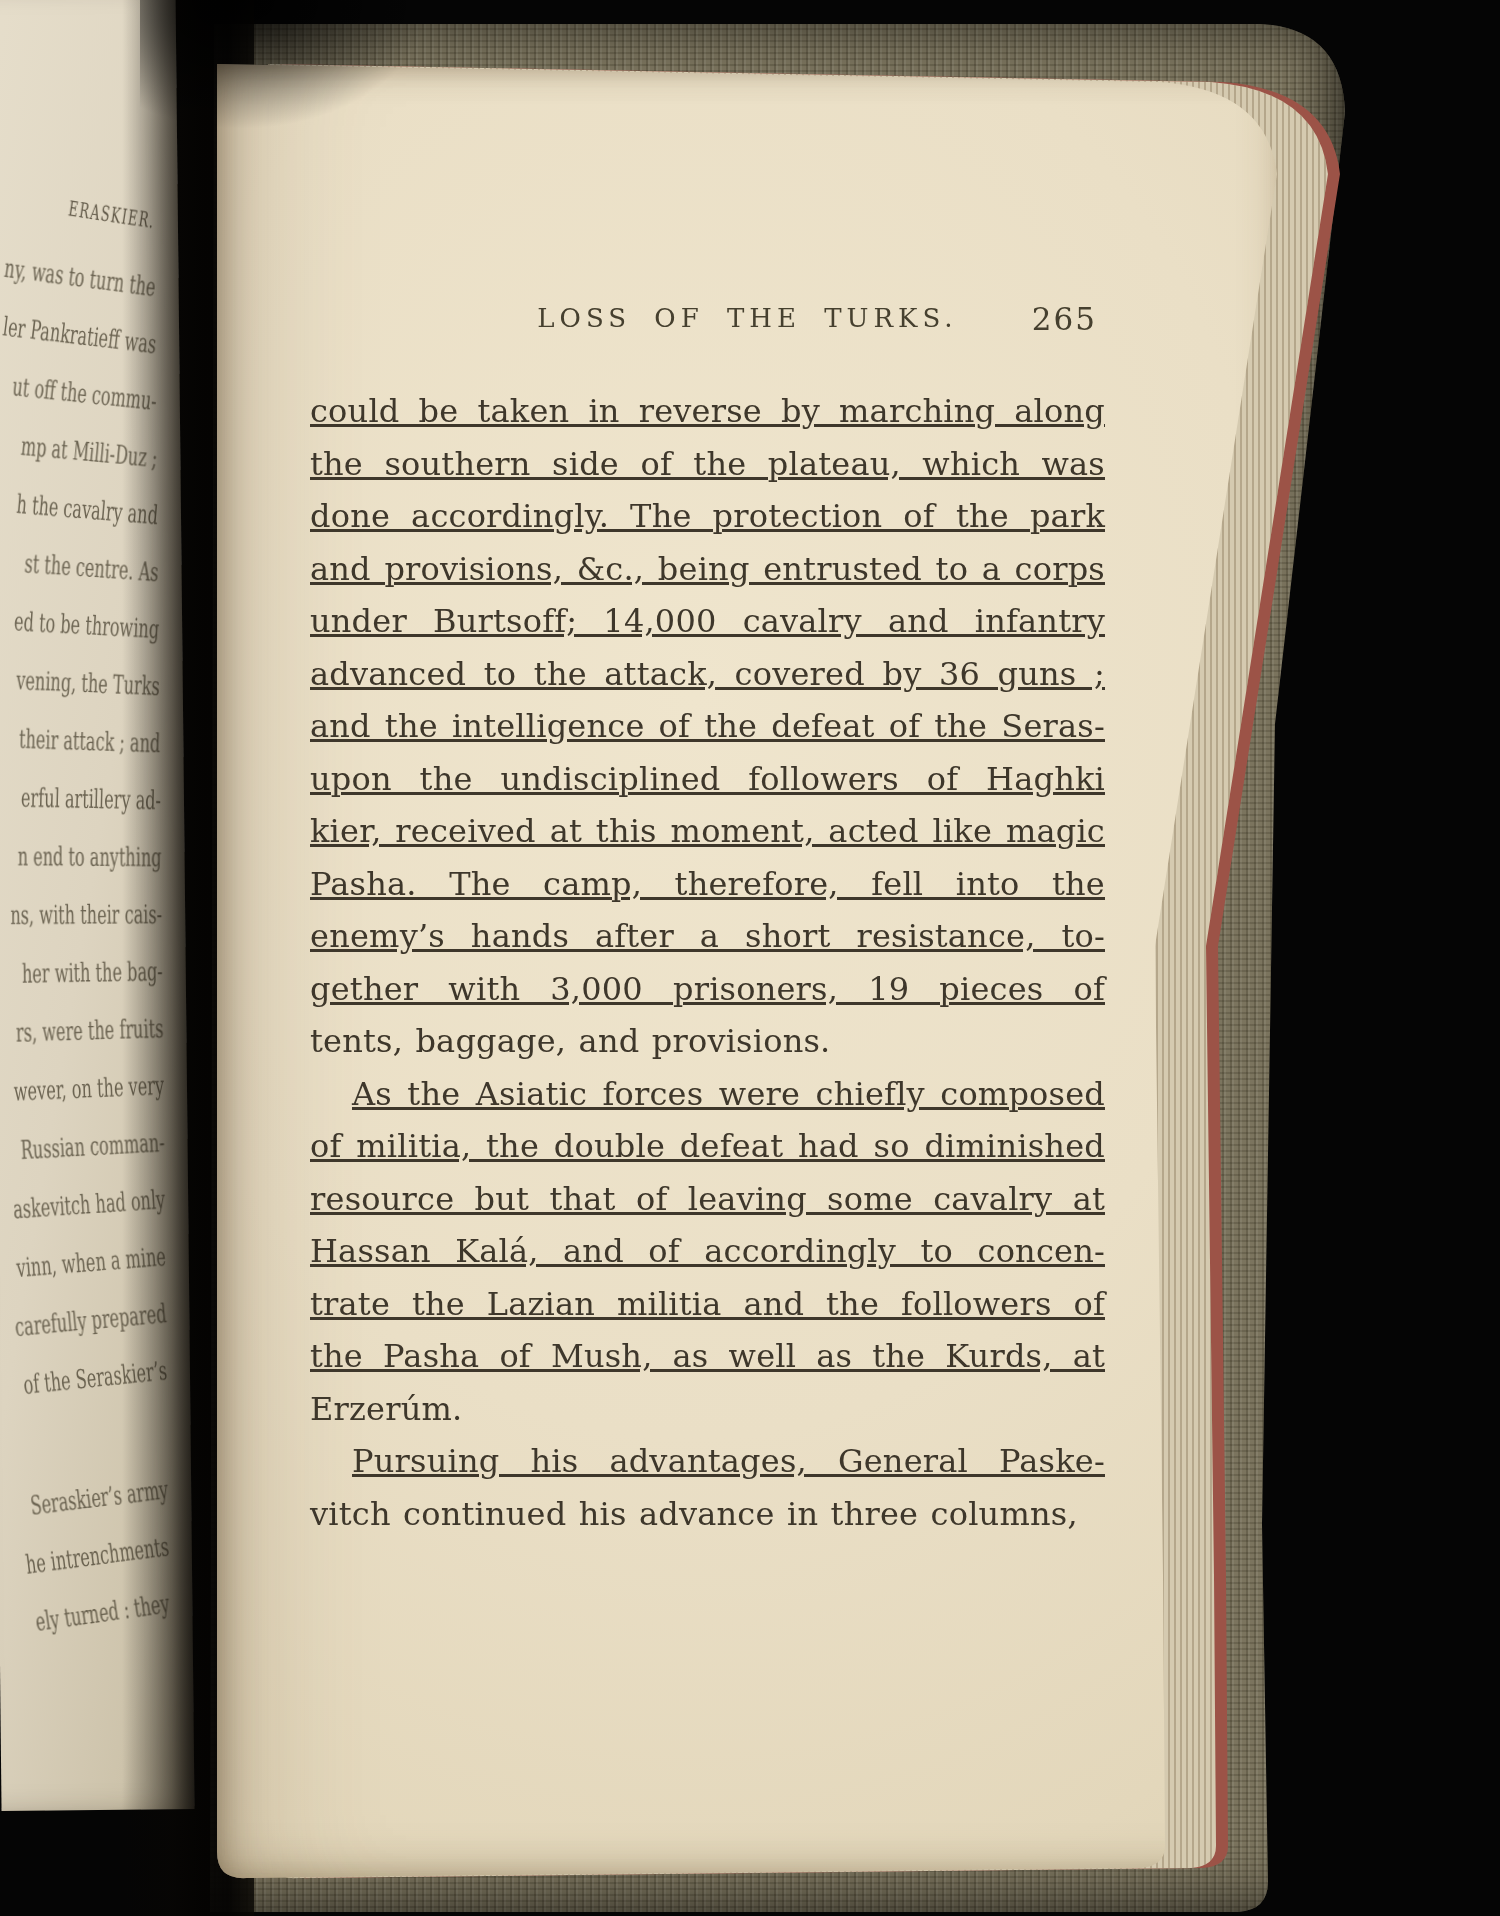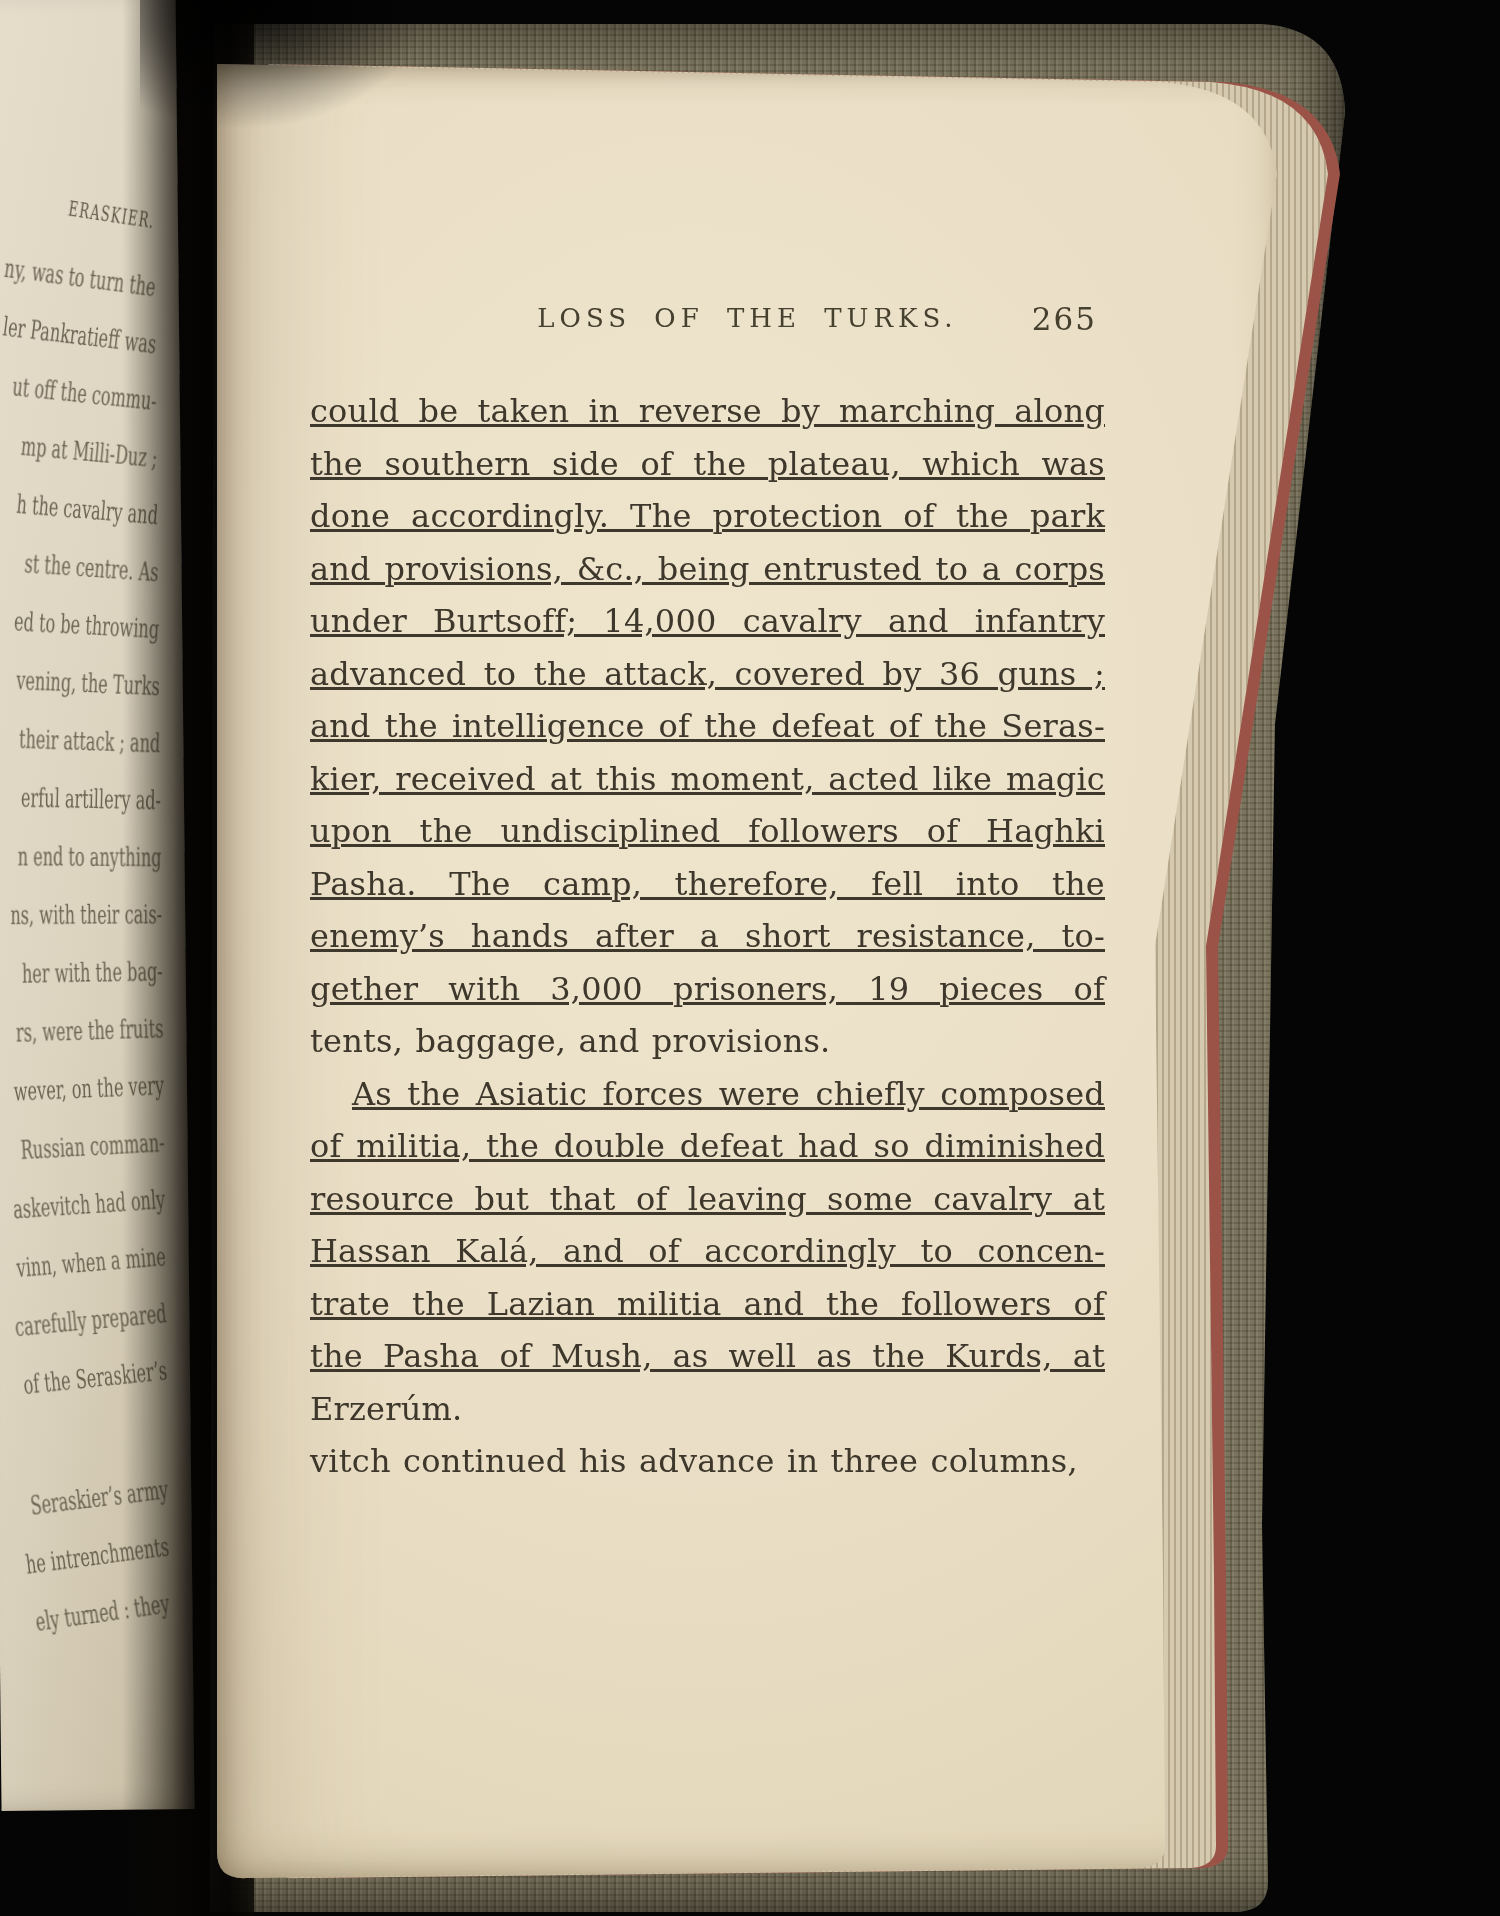--- a/index.html
+++ b/index.html
@@ -146,30 +146,31 @@
       <span class="page-number">265</span>
     </div>
     <div class="page-body">
       <div class="body-line jl">could be taken in reverse by marching along</div>
       <div class="body-line jl">the southern side of the plateau, which was</div>
       <div class="body-line jl">done accordingly.  The protection of the park</div>
       <div class="body-line jl">and provisions, &amp;c., being entrusted to a corps</div>
       <div class="body-line jl">under Burtsoff; 14,000 cavalry and infantry</div>
       <div class="body-line jl">advanced to the attack, covered by 36 guns ;</div>
       <div class="body-line jl">and the intelligence of the defeat of the Seras-</div>
+      <div class="body-line jl">upon the undisciplined followers of Haghki</div>
       <div class="body-line jl">kier, received at this moment, acted like magic</div>
-      <div class="body-line jl">upon the undisciplined followers of Haghki</div>
       <div class="body-line jl">Pasha.  The camp, therefore, fell into the</div>
       <div class="body-line jl">enemy’s hands after a short resistance, to-</div>
       <div class="body-line jl">gether with 3,000 prisoners, 19 pieces of</div>
       <div class="body-line">tents, baggage, and provisions.</div>
       <div class="body-line jl ind">As the Asiatic forces were chiefly composed</div>
       <div class="body-line jl">of militia, the double defeat had so diminished</div>
       <div class="body-line jl">resource but that of leaving some cavalry at</div>
       <div class="body-line jl">Hassan Kalá, and of accordingly to concen-</div>
       <div class="body-line jl">trate the Lazian militia and the followers of</div>
       <div class="body-line jl">the Pasha of Mush, as well as the Kurds, at</div>
       <div class="body-line">Erzerúm.</div>
+      <div class="body-line jl ind">Pursuing his advantages, General Paske-</div>
       <div class="body-line">vitch continued his advance in three columns,</div>
     </div>
   </div>
 
 </div>
 
 </body></html>

